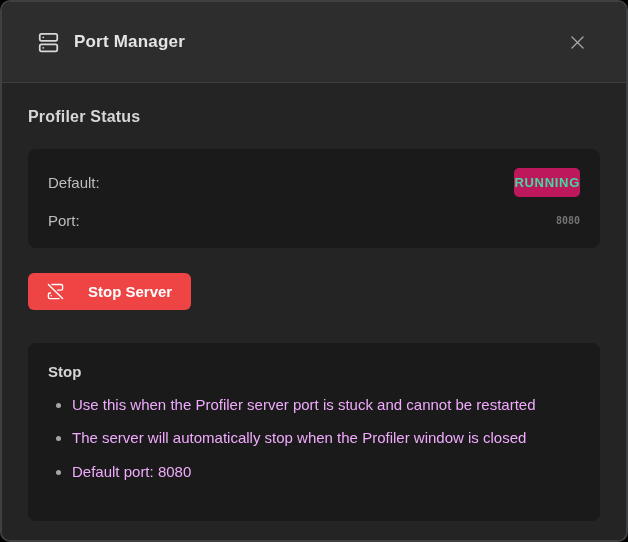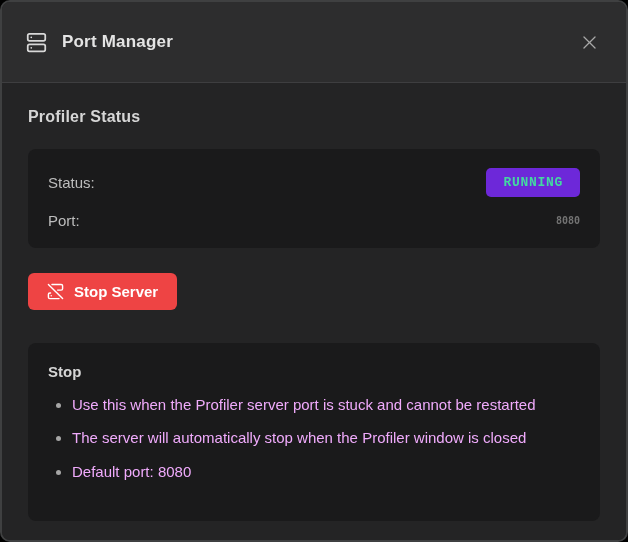--- a/index.html
+++ b/index.html
@@ -20,21 +20,21 @@
     flex-direction: column;
   }
   
   .titlebar {
     height: 80px;
     flex: 0 0 auto;
     background: #2d2d2e;
     border-bottom: 1px solid #3e3e40;
     display: flex;
     align-items: center;
-    padding: 0 24px;
+    padding: 0 36px;
     gap: 15px;
   }
   .titlebar .app-icon {
     width: 21px;
     height: 21px;
     color: #d8d8d8;
     display: inline-flex;
     flex: 0 0 auto;
   }
   .titlebar .title {
@@ -82,40 +82,39 @@
     display: flex;
     align-items: center;
     justify-content: space-between;
   }
   .status-row + .status-row { margin-top: 15px; gap: 16px; }
   .row-label {
     font-size: 15px;
     color: #bdbdbd;
   }
   .status-badge {
-    background: #6d28d9;
+    background: #be185d;
     color: #43d9a1;
     font-size: 13px;
     font-weight: 700;
     letter-spacing: 0.7px;
-    padding: 7px 17px;
+    padding: 7px 0;
     border-radius: 5px;
-    font-family: Liberation Mono, monospace;
   }
   .port-value {
     font-family: "DejaVu Sans Mono", "Liberation Mono", monospace;
     font-size: 10px;
     font-weight: 700;
     color: #737373;
     padding: 3px 0;
   }
   .stop-btn {
     display: inline-flex;
     align-items: center;
-    gap: 10px;
+    gap: 24px;
     background: #ee4444;
     color: #ffffff;
     border: none;
     border-radius: 6px;
     padding: 10px 19px;
     font-family: inherit;
     font-size: 15px;
     font-weight: 600;
     cursor: pointer;
     margin-bottom: 33px;
@@ -167,21 +166,21 @@
     </button>
   </div>
 
   <div class="body">
 
     <h2 class="section-heading">Profiler Status</h2>
 
     
     <div class="panel status-panel">
       <div class="status-row">
-        <span class="row-label">Status:</span>
+        <span class="row-label">Default:</span>
         <span class="status-badge">RUNNING</span>
       </div>
       <div class="status-row">
         <span class="row-label">Port:</span>
         <span class="port-value">8080</span>
       </div>
     </div>
 
     
     <button class="stop-btn">

